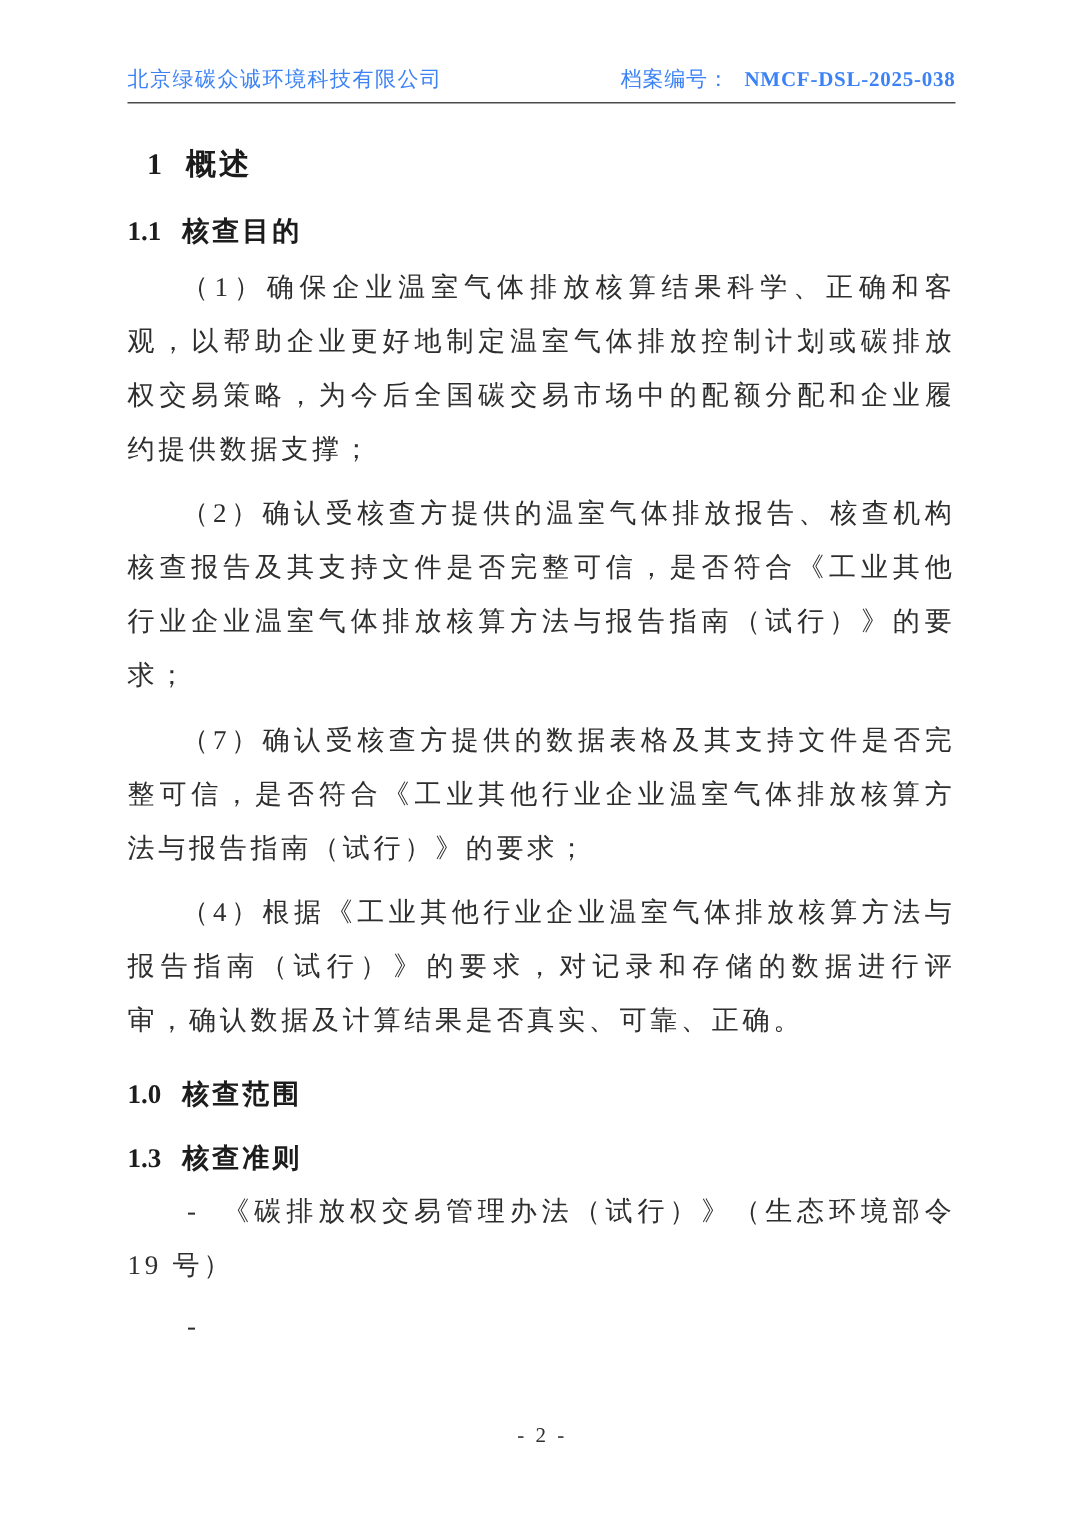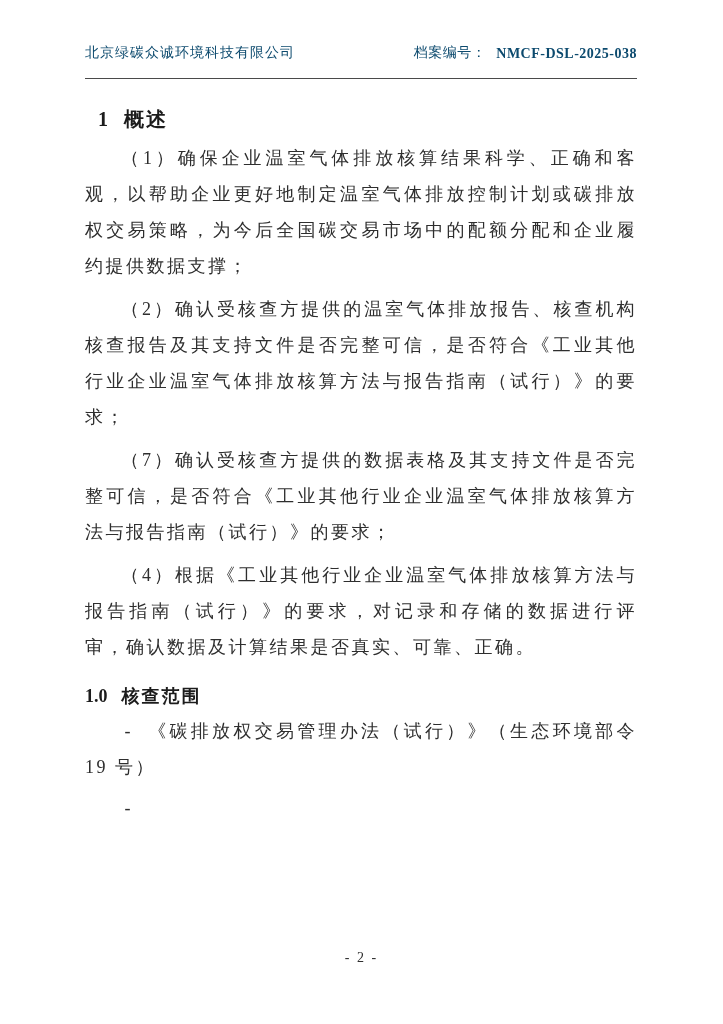--- a/index.html
+++ b/index.html
@@ -21,24 +21,24 @@
     position: absolute;
     left: 85px;
     right: 86px;
     top: 0;
   }
   .doc-header {
     display: flex;
     justify-content: space-between;
     align-items: flex-end;
     margin-top: 44px;
-    padding-bottom: 16px;
+    padding-bottom: 6px;
     border-bottom: 1.5px solid #4a4a4a;
     font-size: 14px;
-    color: #0c4a6e;
+    color: #3b82f6;
     letter-spacing: 1px;
   }
   .doc-header .right {
     display: flex;
     gap: 10px;
     letter-spacing: 0.5px;
     align-items: flex-end;
   }
   .archive-no {
     font-weight: bold;
@@ -105,31 +105,37 @@
       <span class="right">
         <span>档案编号：</span>
         <span class="archive-no">NMCF-DSL-2025-038</span>
       </span>
     </div>
 
     <h1 class="h-level1">
       <span class="num">1</span><span>概述</span>
     </h1>
 
+    <h2 class="h-level2">
+      <span class="num">1.1</span><span>核查目的</span>
+    </h2>
 
     <p class="body-para">（1）确保企业温室气体排放核算结果科学、正确和客观，以帮助企业更好地制定温室气体排放控制计划或碳排放权交易策略，为今后全国碳交易市场中的配额分配和企业履约提供数据支撑；</p>
     <p class="body-para">（2）确认受核查方提供的温室气体排放报告、核查机构核查报告及其支持文件是否完整可信，是否符合《工业其他行业企业温室气体排放核算方法与报告指南（试行）》的要求；</p>
     <p class="body-para">（7）确认受核查方提供的数据表格及其支持文件是否完整可信，是否符合《工业其他行业企业温室气体排放核算方法与报告指南（试行）》的要求；</p>
     <p class="body-para">（4）根据《工业其他行业企业温室气体排放核算方法与报告指南（试行）》的要求，对记录和存储的数据进行评审，确认数据及计算结果是否真实、可靠、正确。</p>
 
     <h2 class="h-level2">
       <span class="num">1.0</span><span>核查范围</span>
     </h2>
 
 
+    <h2 class="h-level2">
+      <span class="num">1.3</span><span>核查准则</span>
+    </h2>
 
     <p class="ref-item"><span class="dash">-</span><span>《碳排放权交易管理办法（试行）》（生态环境部令 19 号）</span></p>
     <p class="ref-item"><span class="dash">-</span></p>
 
   </div>
 
   <div class="page-footer">- 2 -</div>
 </div>
 
 </body></html>

